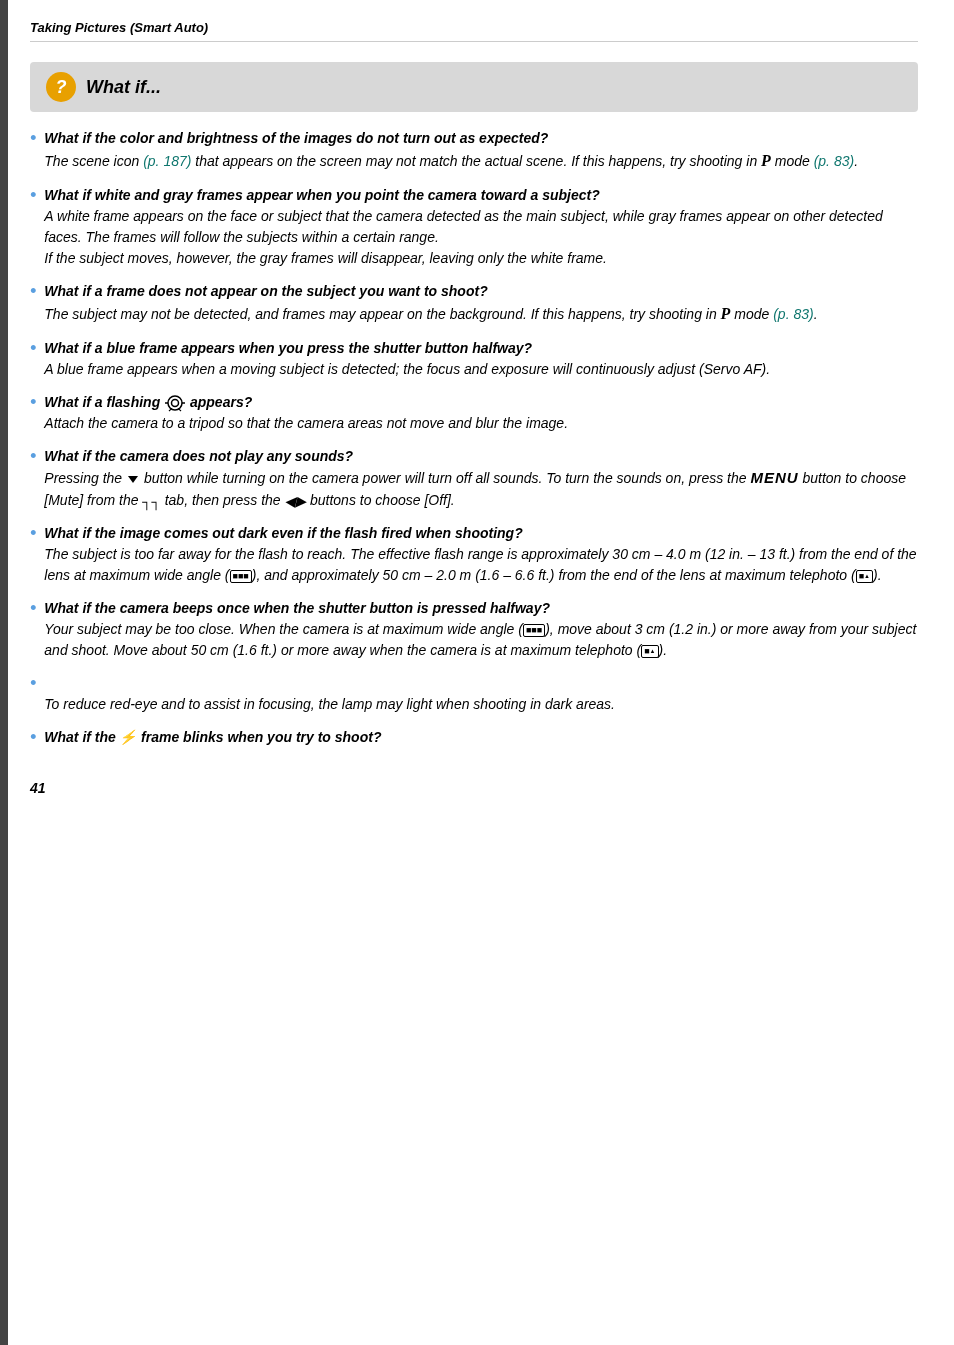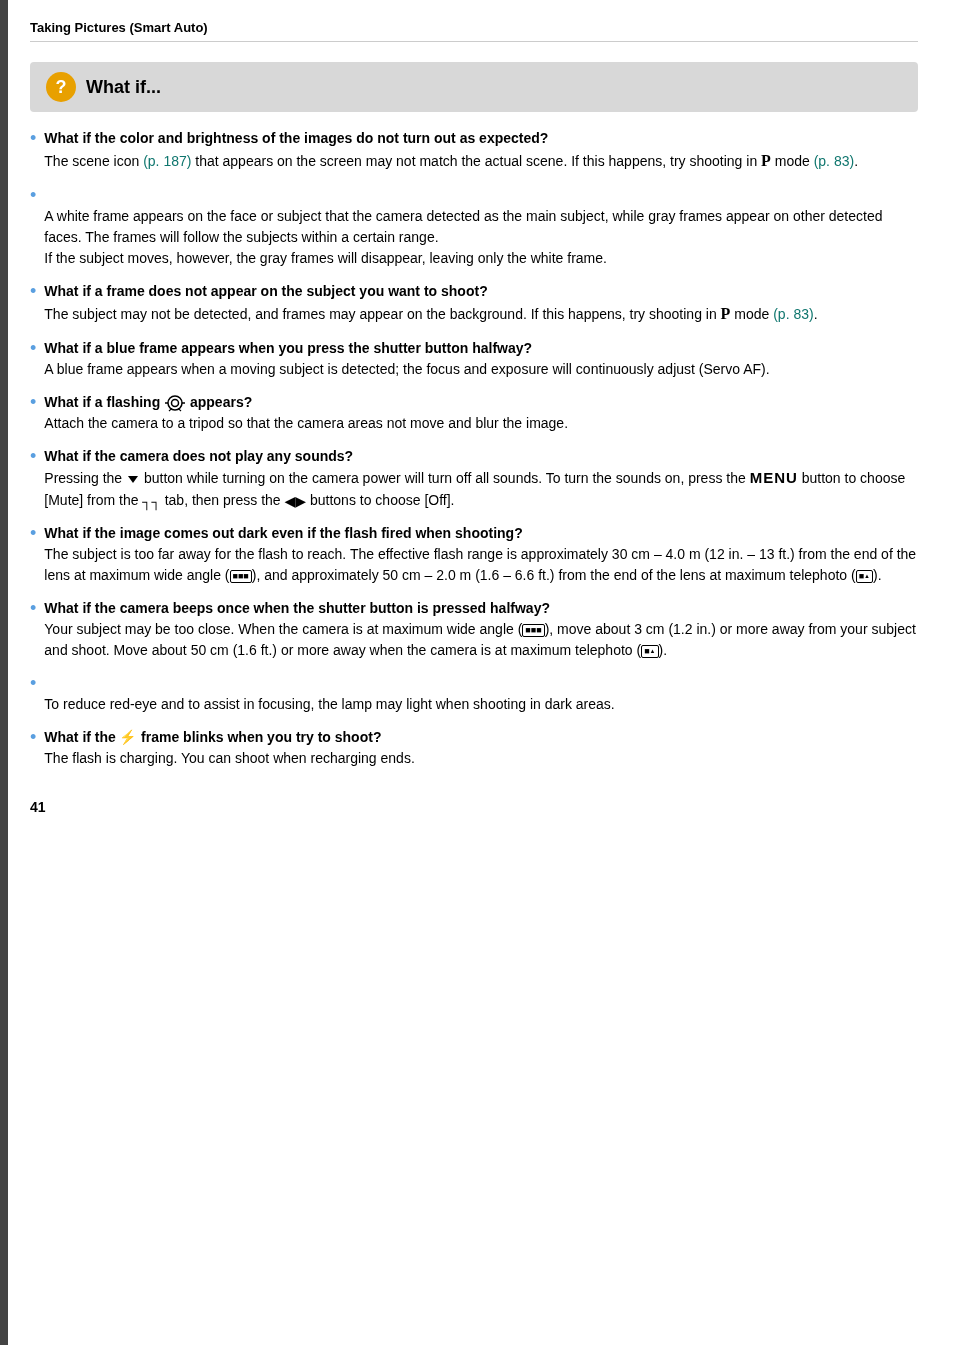--- a/index.html
+++ b/index.html
@@ -11,20 +11,21 @@
       width: 954px;
       min-height: 1345px;
       padding: 0;
     }
 
     .page-container {
       width: 948px;
       min-height: 1345px;
       background: #fff;
       position: relative;
+      font-style: italic;
     }
 
     .left-bar {
       position: absolute;
       left: 0;
       top: 0;
       width: 8px;
       height: 100%;
       background: #444;
     }
@@ -135,21 +136,21 @@
         <span class="bullet-dot">•</span>
         <div class="bullet-content">
           <span class="q">What if the color and brightness of the images do not turn out as expected?</span><br>
           <span>The scene icon <span class="link-blue">(p. 187)</span> that appears on the screen may not match the actual scene. If this happens, try shooting in <strong style="font-family:serif;font-size:16px;">P</strong> mode <span class="link-blue">(p. 83)</span>.</span>
         </div>
       </li>
 
       <li>
         <span class="bullet-dot">•</span>
         <div class="bullet-content">
-          <br>
+          <span class="q">What if white and gray frames appear when you point the camera toward a subject?</span><br>
           <span>A white frame appears on the face or subject that the camera detected as the main subject, while gray frames appear on other detected faces. The frames will follow the subjects within a certain range.<br>
           If the subject moves, however, the gray frames will disappear, leaving only the white frame.</span>
         </div>
       </li>
 
       <li>
         <span class="bullet-dot">•</span>
         <div class="bullet-content">
           <span class="q">What if a frame does not appear on the subject you want to shoot?</span><br>
           <span>The subject may not be detected, and frames may appear on the background. If this happens, try shooting in <strong style="font-family:serif;font-size:16px;">P</strong> mode <span class="link-blue">(p. 83)</span>.</span>
@@ -210,21 +211,20 @@
         <div class="bullet-content">
           <br>
           <span>To reduce red-eye and to assist in focusing, the lamp may light when shooting in dark areas.</span>
         </div>
       </li>
 
       <li>
         <span class="bullet-dot">•</span>
         <div class="bullet-content">
           <span class="q">What if the ⚡ frame blinks when you try to shoot?</span><br>
-          <span>The flash is charging. You can shoot when recharging ends.</span>
         </div>
       </li>
 
     </ul>
 
     <div class="page-number">41</div>
 
   </div>
 </div>
 

